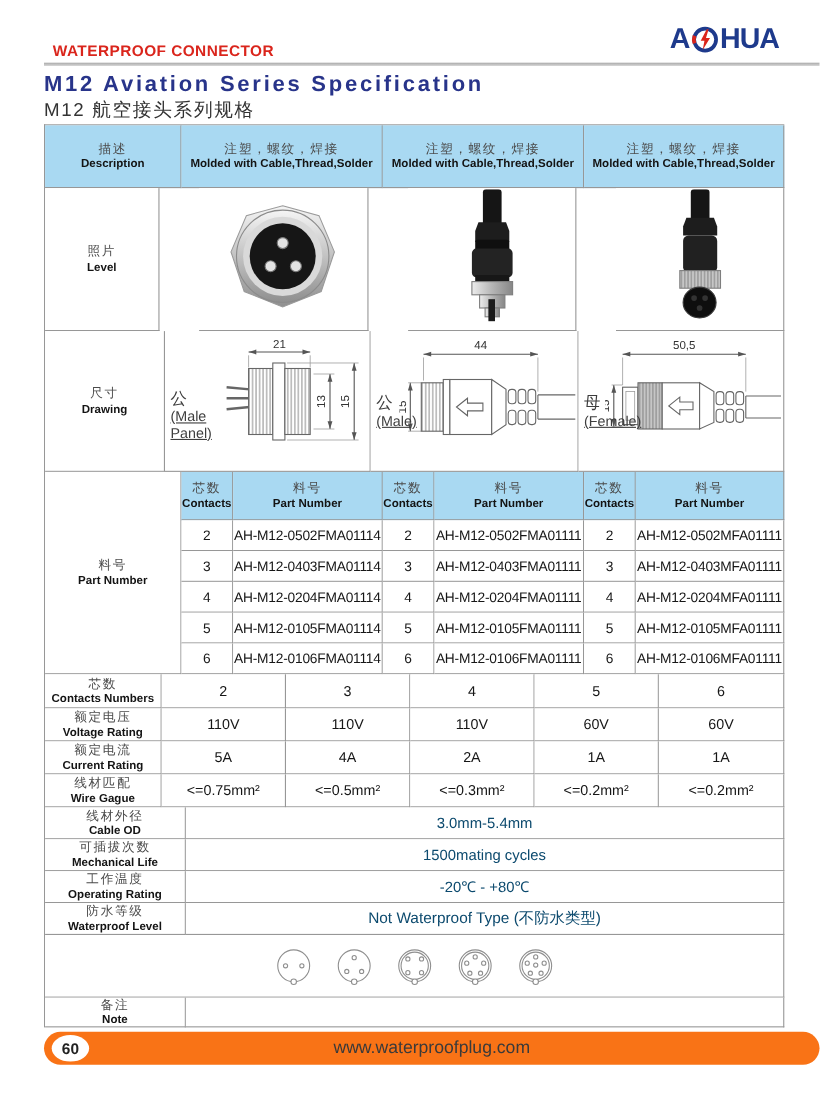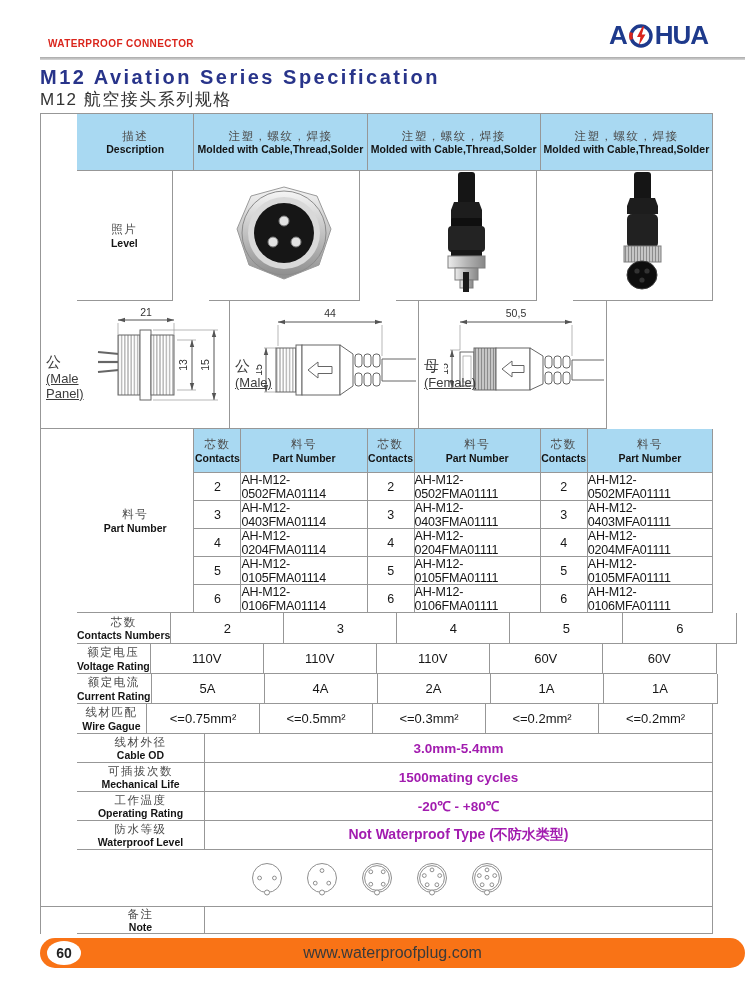--- a/index.html
+++ b/index.html
@@ -1,48 +1,48 @@
 <!DOCTYPE html>
 <html><head>
 <meta charset="utf-8">
 <style>
   html,body{margin:0;padding:0;background:#ffffff;}
   .page{position:relative;width:750px;height:1000px;background:#fff;font-family:"Liberation Sans",sans-serif;overflow:hidden;}
 
   
-  .brand{position:absolute;left:48px;top:38px;font-size:10px;font-weight:bold;color:#da251c;letter-spacing:.4px;}
+  .brand{position:absolute;left:48px;top:38px;font-size:14px;font-weight:bold;color:#da251c;letter-spacing:.4px;}
   .rule{position:absolute;left:40px;top:57px;width:705px;height:3px;background:linear-gradient(to bottom,#a9a9a9,#d8d8d8);}
   .logo{position:absolute;right:42px;top:20px;display:flex;align-items:center;font-weight:800;font-size:26px;color:#1e3a8c;letter-spacing:-1px;}
   .logo svg{margin:0 1px;}
   .title-en{position:absolute;left:40px;top:66px;font-family:Liberation Sans, sans-serif;font-weight:bold;font-size:20px;letter-spacing:2.5px;color:#28348a;}
   .title-zh{position:absolute;left:40px;top:88px;font-size:17px;letter-spacing:1.5px;color:#333;}
 
   
   .spec{position:absolute;left:40px;top:113px;width:672px;border-top:1px solid #979797;border-left:1px solid #979797;}
   .row{display:flex;}
   .c{box-sizing:border-box;border-right:1px solid #979797;border-bottom:1px solid #979797;display:flex;flex-direction:column;align-items:center;justify-content:center;background:#fff;}
   .blue{background:#a9d9f2;}
-  .w-lbl{width:128px;margin-left:36px;}
+  .w-lbl{width:128px;}
   .w-g1,.w-g2{width:189px;} .w-g3{width:188px;}
   .zh{font-size:11.5px;color:#4b4b4b;letter-spacing:1.5px;line-height:1.25;text-align:center;}
   .en{font-size:10.5px;font-weight:bold;color:#141414;line-height:1.15;text-align:center;white-space:nowrap;}
   .r-desc{height:57px;}
   .r-photo{height:130px;gap:36px;}
   .r-draw{height:128px;}
   .r-part{height:184px;}
   .r-cn{height:31px;} .r-v{height:30px;} .r-cu{height:30px;} .r-w{height:30px;}
   .r-od{height:29px;} .r-ml{height:29px;} .r-op{height:29px;} .r-wp{height:29px;}
   .r-pin{height:57px;} .r-note{height:27px;justify-content:center;}
 
   .pcellgrid{display:grid;grid-template-columns:47px 1fr;grid-template-rows:44px repeat(5,28px);}
   .pcell{font-size:12.5px;color:#161616;letter-spacing:-.2px;}
   .vals{display:flex;flex:1;}
   .vals .c{width:113px;font-size:13px;color:#161616;}
   .vals .c:last-child{width:114px;}
-  .span1{flex:1;font-size:13.5px;color:#a21caf;font-weight:bold;}
+  .span1{flex:1;font-size:13.5px;color:#0c4a6e;}
   .pins{flex:1;flex-direction:row;gap:17px;}
   .dcell,.photocell{position:relative;}
   .gender{position:absolute;left:5px;width:58px;color:#3d3d3d;z-index:2;}
   .gzh{font-size:15px;}
   .gen{font-size:13px;line-height:1.12;text-decoration:underline;}
   .dim{font-size:10.5px;fill:#333;font-family:"Liberation Sans",sans-serif;}
 
   
   .footer{position:absolute;left:40px;top:938px;width:705px;height:30px;background:#f97316;border-radius:16px;display:flex;align-items:center;}
   .page-badge{position:absolute;left:7px;top:3px;width:34px;height:24px;background:#fff;border-radius:50%;display:flex;align-items:center;justify-content:center;font-size:14px;font-weight:bold;color:#222;}
@@ -148,20 +148,24 @@
           <rect x="30" y="74" width="37" height="16" fill="url(#knurl)" stroke="#7e7e7e"></rect>
           <ellipse cx="48" cy="103" rx="15" ry="14" fill="#0e0e0e" stroke="#3c3c3c"></ellipse>
           <circle cx="43" cy="99" r="2.6" fill="#333"></circle>
           <circle cx="53" cy="99" r="2.6" fill="#333"></circle>
           <circle cx="48" cy="108" r="2.6" fill="#333"></circle>
         </svg>
       </div>
     </div>
 
     <div class="row r-draw">
+      <div class="c w-lbl">
+        <div class="zh">尺寸</div>
+        <div class="en">Drawing</div>
+      </div>
 
       <div class="c w-g1 dcell">
         <div class="gender" style="top:52px;">
           <div class="gzh">公</div>
           <div class="gen">(Male Panel)</div>
         </div>
         <svg width="172" height="122" viewBox="0 0 172 122" style="margin-left:14px">
           <line x1="62" y1="16" x2="118" y2="16" stroke="#555"></line>
           <polygon points="62,16 69,13.8 69,18.2" fill="#555"></polygon>
           <polygon points="118,16 111,13.8 111,18.2" fill="#555"></polygon>

